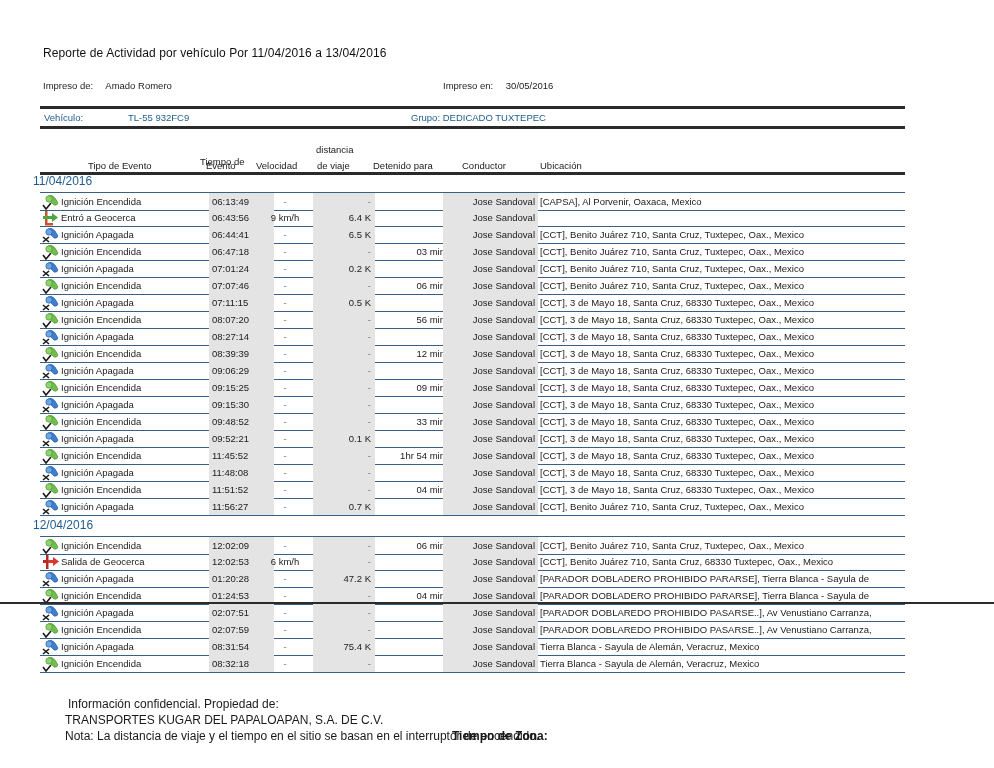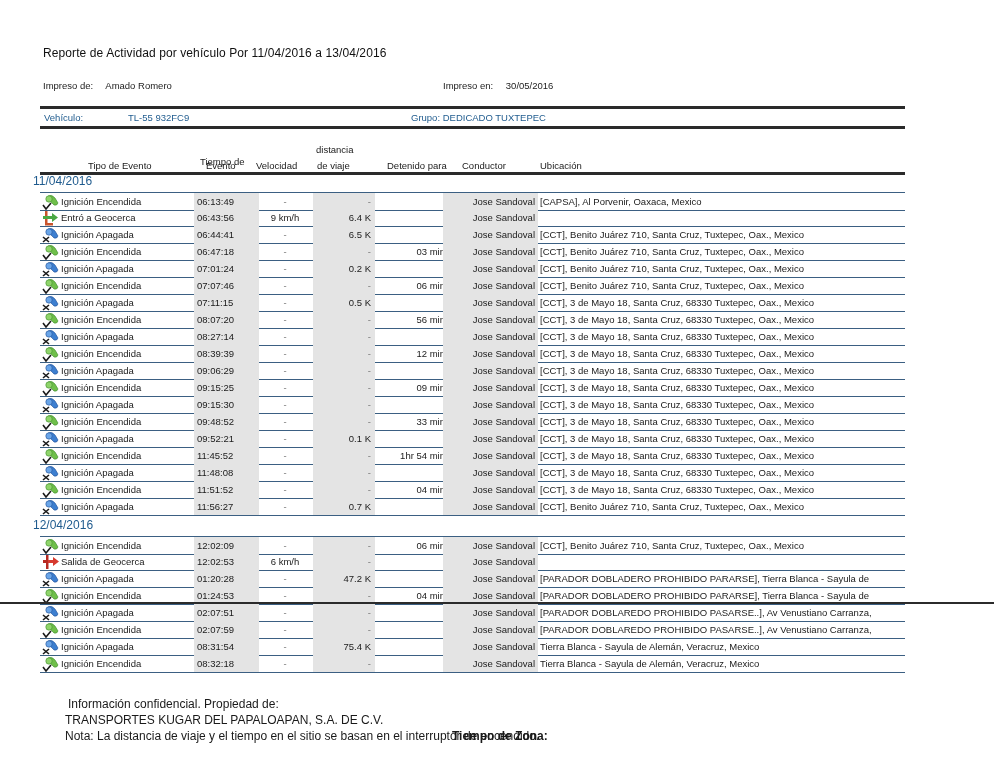--- a/index.html
+++ b/index.html
@@ -24,21 +24,21 @@
   .date-head { position: absolute; left: 33px; font-size: 12px; color: #1f5b8e; }
   .row {
     position: absolute; left: 40px; width: 865px; height: 17px;
     border-bottom: 1.5px solid #3b5f82;
     font-size: 9.5px;
   }
   .row .cell { position: absolute; top: 0; height: 17px; line-height: 17px; white-space: nowrap; overflow: hidden; }
   .shade { background: #e4e4e4; }
   .c-icon { left: 0; width: 20px; }
   .c-type { left: 21px; width: 150px; }
-  .c-time { left: 154px; width: 62px; padding-left: 3px; }
+  .c-time { left: 169px; width: 62px; padding-left: 3px; }
   .c-speed { left: 217px; width: 56px; text-align: center; }
   .c-dist { left: 273px; width: 58px; text-align: right; padding-right: 4px; }
   .c-stop { left: 335px; width: 70px; text-align: right; }
   .c-driver { left: 403px; width: 92px; text-align: right; padding-right: 3px; }
   .c-loc { left: 497px; width: 368px; padding-left: 3px; }
   .dash { color: #777; }
   .ico { position: absolute; left: 2px; top: 1px; width: 18px; height: 16px; }
   .footer { position: absolute; font-size: 12px; color: #1a1a1a; white-space: nowrap; }
   .stray-line { position: absolute; left: 0; top: 602px; width: 994px; height: 2px; background: #2b2b2b; }
 </style>
@@ -63,21 +63,21 @@
   <span style="left:371px;">Grupo: DEDICADO TUXTEPEC</span>
 </div>
 <div class="rule-thick" style="top:126px;"></div>
 
 <div class="col-head" style="left:88px; top:160px;">Tipo de Evento</div>
 <div class="col-head" style="left:200px; top:156px;text-align:right;">Tiempo de</div>
 <div class="col-head" style="left:206px; top:160px;">Evento</div>
 <div class="col-head" style="left:256px; top:160px;">Velocidad</div>
 <div class="col-head" style="left:316px; top:144px;">distancia</div>
 <div class="col-head" style="left:317px; top:160px;">de viaje</div>
-<div class="col-head" style="left:387px; top:160px;">Detenido para</div>
+<div class="col-head" style="left:373px; top:160px;">Detenido para</div>
 <div class="col-head" style="left:462px; top:160px;">Conductor</div>
 <div class="col-head" style="left:540px; top:160px;">Ubicación</div>
 <div class="rule-thick" style="top:172px;"></div>
 
 <div id="table">
     <div class="date-head" style="top: 174px;">11/04/2016</div>
     <div class="row" style="top: 192px; border-top: 1.5px solid rgb(59, 95, 130);">
       <div class="cell c-icon">
         <span class="ico"><svg viewBox="0 0 18 16" width="18" height="16">
             <path d="M6 2 Q10 0 13 4 L16 9 Q15 12 12 11 L8 7 Z" fill="#6fbf4a" stroke="#3d8a2a" stroke-width="0.6"></path>
@@ -404,20 +404,21 @@
             <rect x="1" y="6" width="8" height="3" fill="#b72a22"></rect>
             <path d="M6 6 L11 6 L11 3 L17 7.5 L11 12 L11 9 L6 9 Z" fill="#d63a2f"></path>
           </svg></span>
       </div>
       <div class="cell c-type">Salida de Geocerca</div>
       <div class="cell c-time shade">12:02:53</div>
       <div class="cell c-speed">6 km/h</div>
       <div class="cell c-dist shade dash">-</div>
       <div class="cell c-stop"></div>
       <div class="cell c-driver shade">Jose Sandoval</div>
+      <div class="cell c-loc">[CCT], Benito Juárez 710, Santa Cruz, 68330 Tuxtepec, Oax., Mexico</div>
     </div>
     <div class="row" style="top: 570px; border-top: none;">
       <div class="cell c-icon">
         <span class="ico"><svg viewBox="0 0 18 16" width="18" height="16">
             <path d="M6 2 Q10 0 13 4 L16 9 Q15 12 12 11 L8 7 Z" fill="#3d7fd0" stroke="#1f4f96" stroke-width="0.6"></path>
             <circle cx="7" cy="5" r="3.2" fill="#6aa5e8" stroke="#1f4f96" stroke-width="0.6"></circle>
             <path d="M1 10 L7 15 M7 10 L1 15" stroke="#1a1a1a" stroke-width="1.6"></path>
           </svg></span>
       </div>
       <div class="cell c-type">Ignición Apagada</div>

